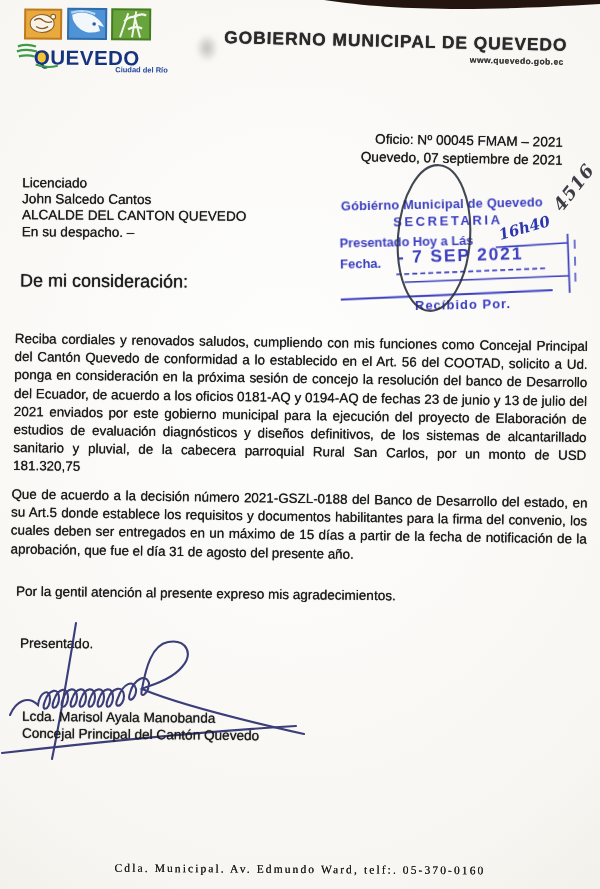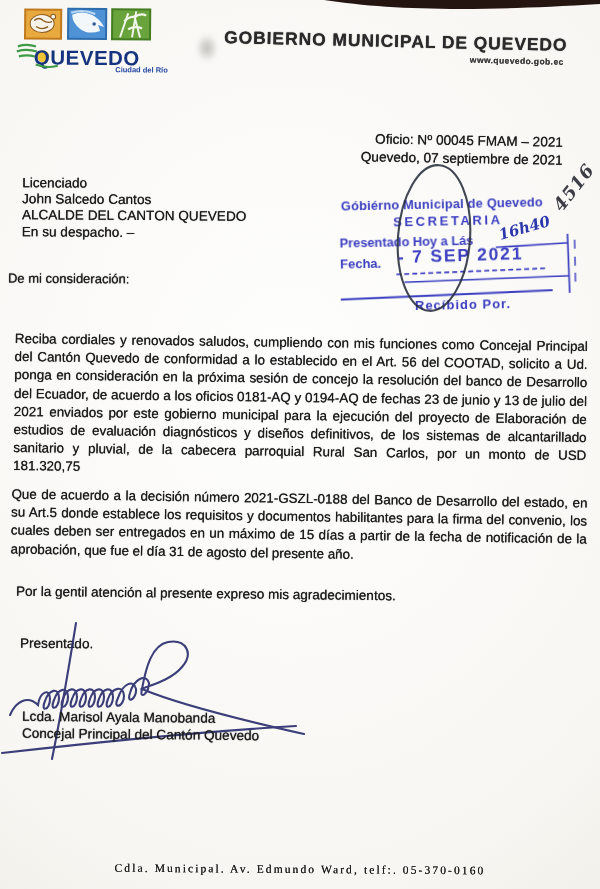--- a/index.html
+++ b/index.html
@@ -28,21 +28,21 @@
     background:radial-gradient(closest-side,rgba(120,115,110,.45),rgba(120,115,110,0));filter:blur(2px);}
 
   
   .scan-top{position:absolute;left:0;top:0;width:600px;height:16px;filter:blur(.4px);}
 
   
   .oficio{position:absolute;right:37px;top:132px;text-align:right;font-size:13.6px;line-height:17.5px;transform:rotate(1deg);white-space:nowrap;}
 
   
   .recipient{position:absolute;left:22px;top:176px;font-size:13.6px;line-height:16.2px;transform:rotate(.4deg);}
-  .salutation{position:absolute;left:8px;top:271px;font-size:13px;transform:rotate(.4deg);}
+  .salutation{position:absolute;left:20px;top:271px;font-size:18px;transform:rotate(.4deg);}
 
   
   .stamp{
     position:absolute;left:338px;top:196px;width:252px;height:128px;
     color:#3b3ec0;transform:rotate(-1.2deg);filter:blur(.35px);
     font-weight:bold;
   }
   .stamp .row{position:absolute;white-space:nowrap;}
   .st-org{top:0;left:4px;font-size:12.8px;letter-spacing:.2px;}
   .st-dept{top:17px;left:56px;font-size:13px;letter-spacing:2.6px;}

